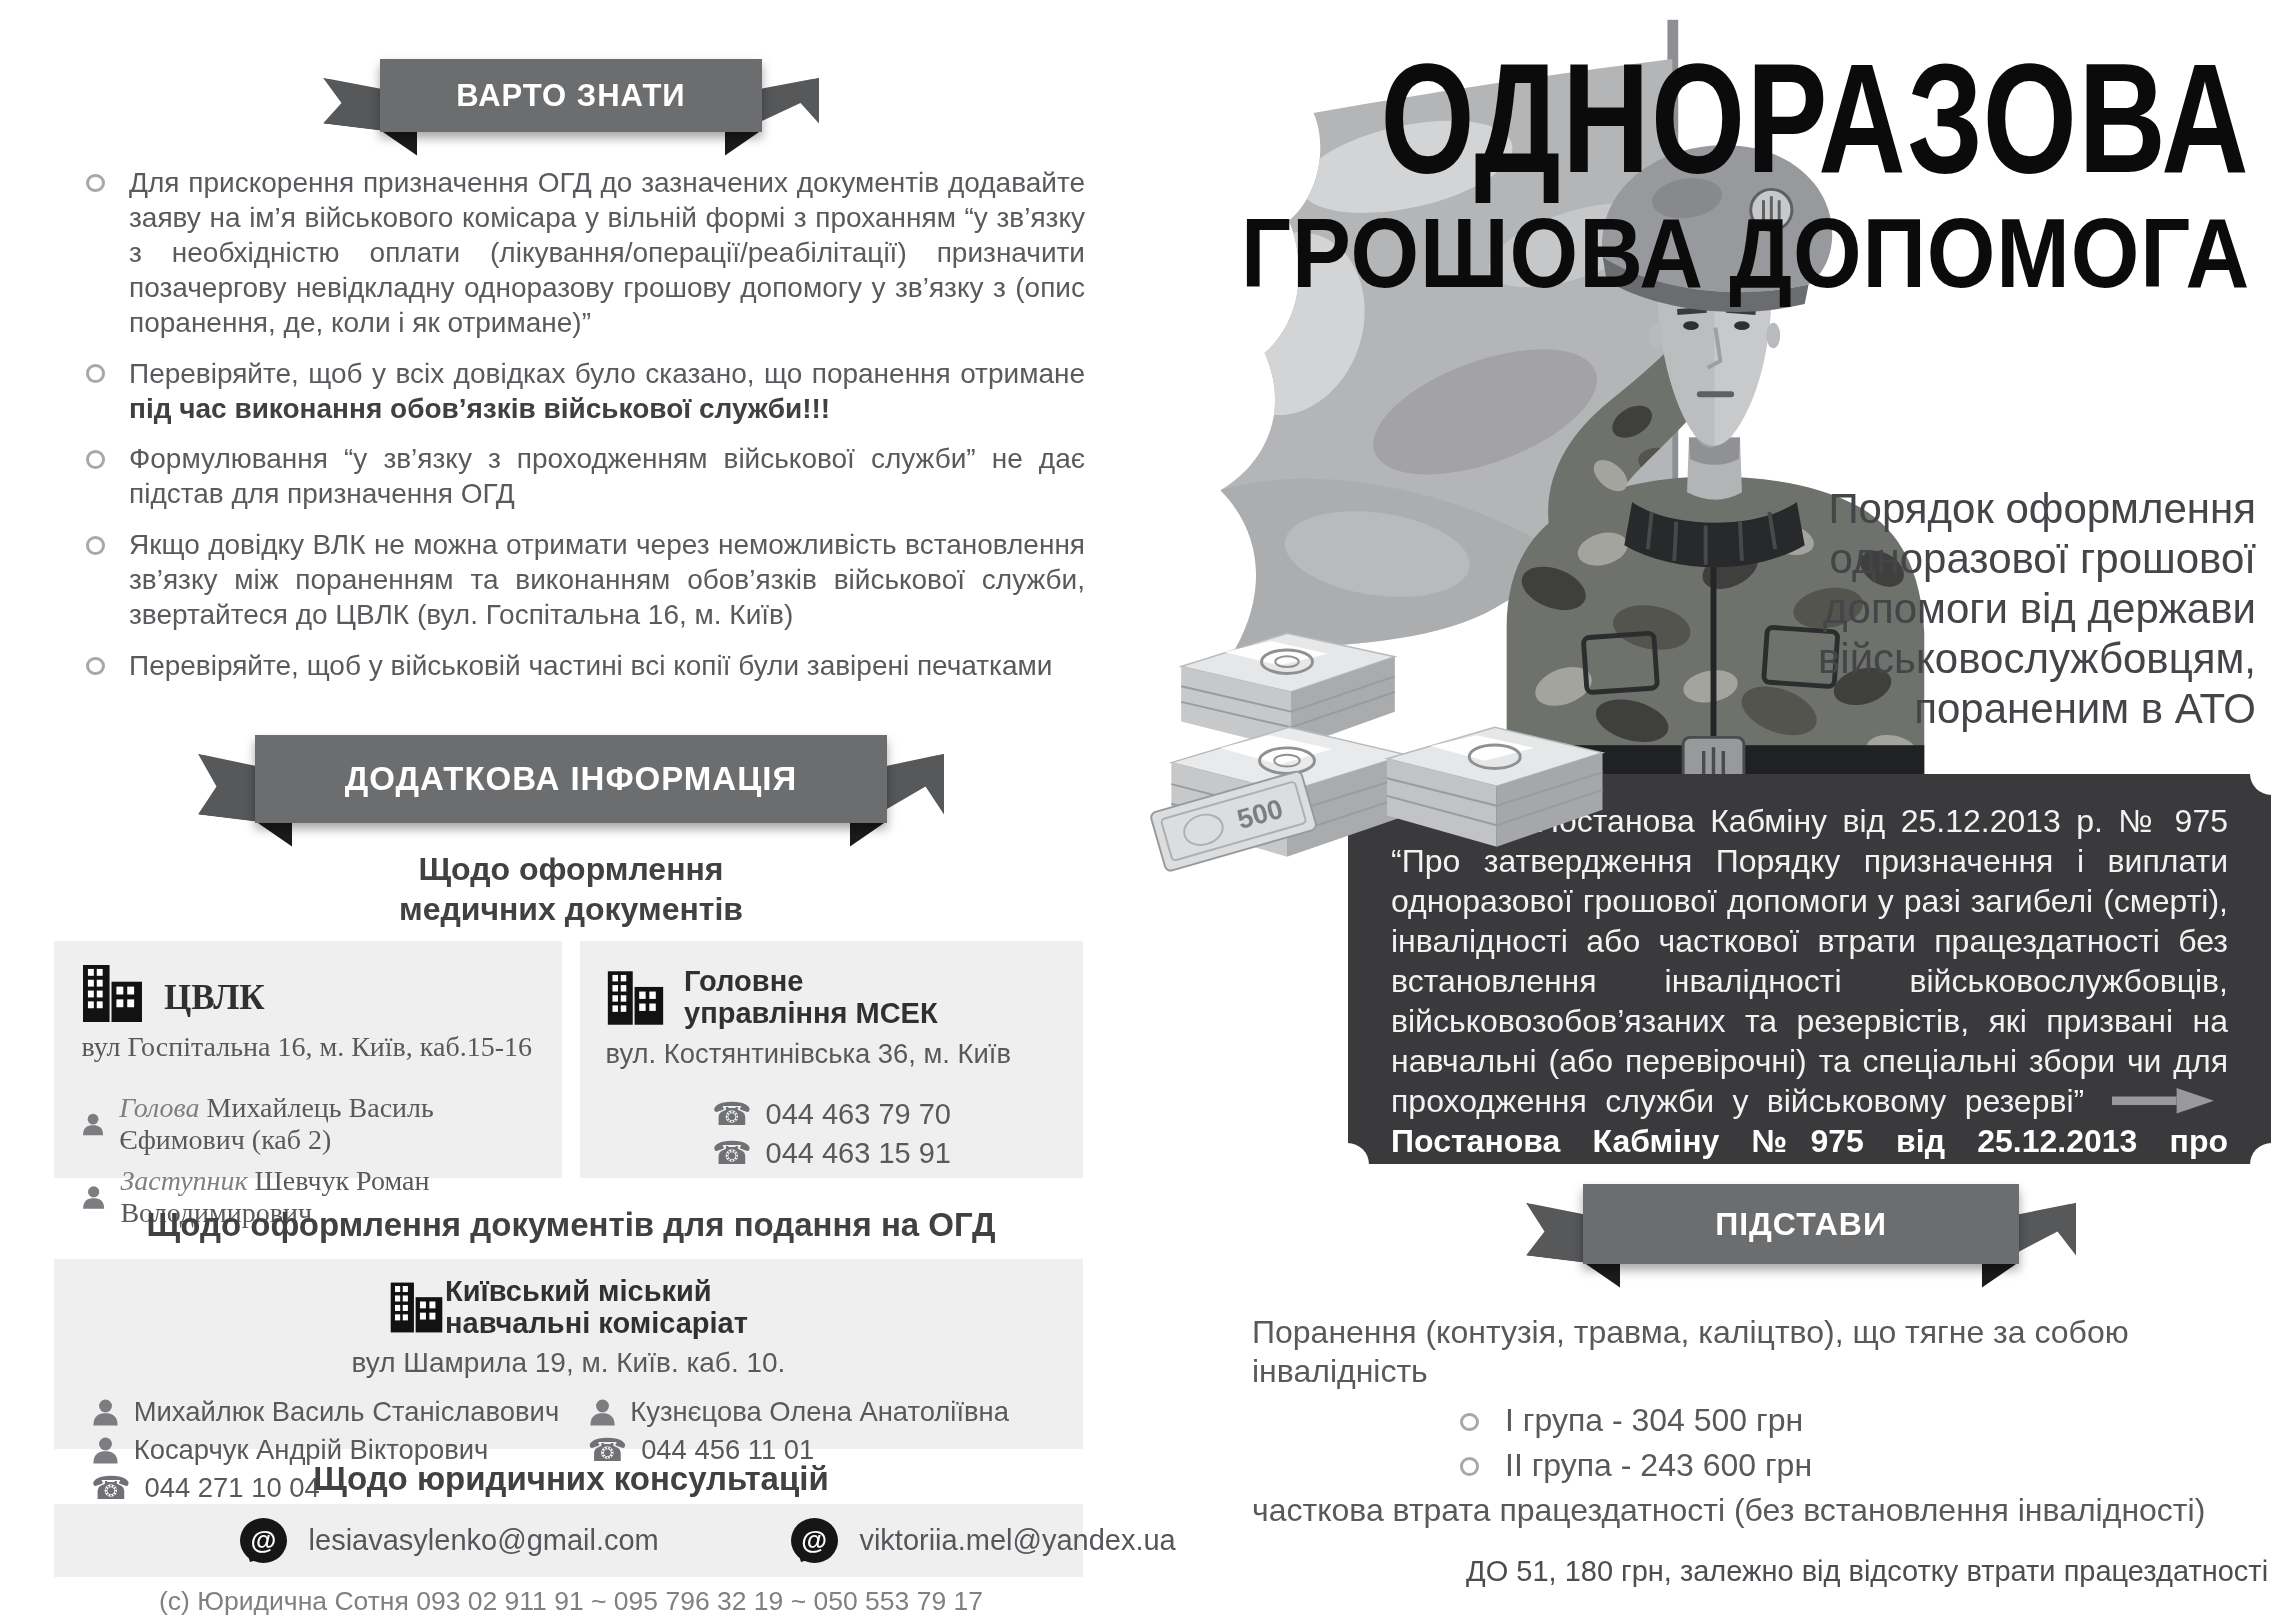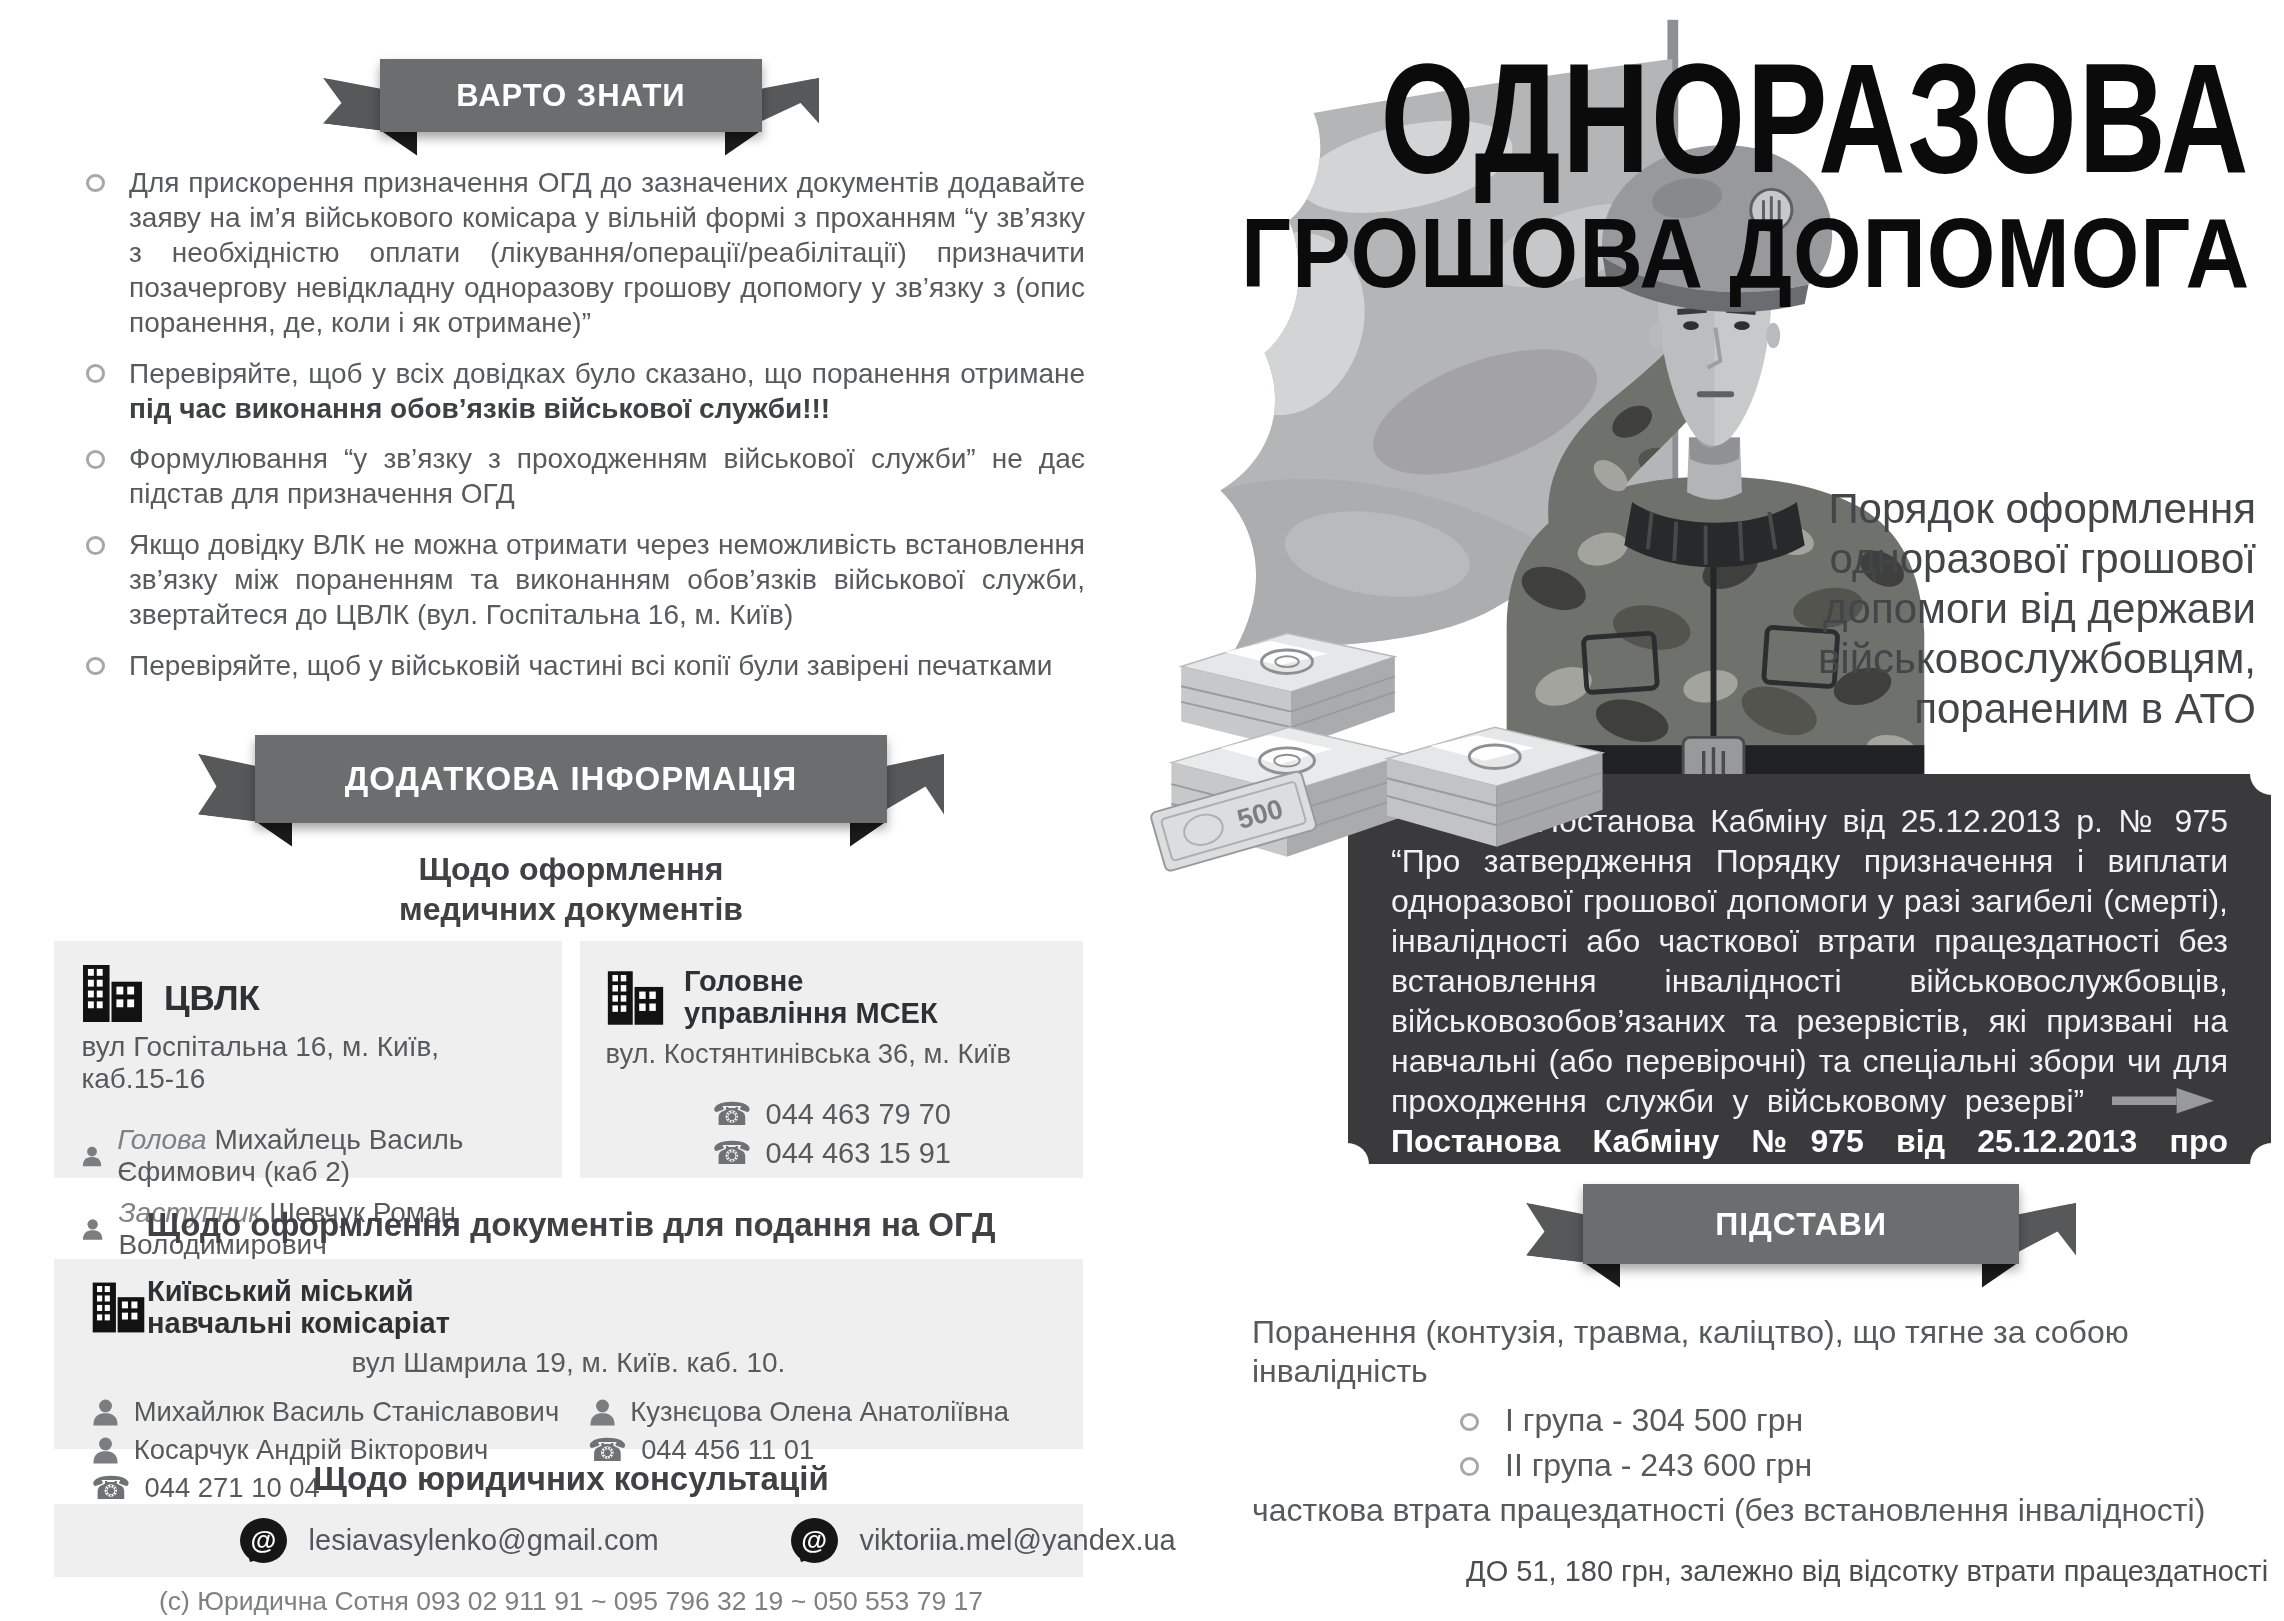--- a/index.html
+++ b/index.html
@@ -31,34 +31,34 @@
   .bullets li::before{content:"";position:absolute;left:-43px;top:8.8px;width:12.7px;height:12.7px;
     border:3.4px solid #a6a8ab;border-radius:50%;background:#fff;}
   .bullets b{color:#3f4042;}
 
   .c-head{position:absolute;width:100%;text-align:center;font-weight:bold;color:#414042;}
   .h-med{top:849px;font-size:32px;line-height:40px;}
   .h-ogd{top:1206px;font-size:33px;}
   .h-legal{top:1460px;font-size:33px;}
 
   .infobox{position:absolute;background:#efefef;box-sizing:border-box;}
-  .box-cvlk{left:54px;top:941px;width:508px;height:237px;padding:23.5px 27.4px;}
+  .box-cvlk{left:54px;top:941px;width:508px;height:237px;padding:23.5px 27.4px;font-family:Liberation Serif, serif;}
   .box-msek{left:580px;top:941px;width:503px;height:237px;padding:23.5px 25.5px;}
   .org-head{display:flex;align-items:flex-end;gap:19.6px;}
   .org-title{font-size:35px;font-weight:bold;color:#2f3032;padding-bottom:3.9px;}
   .org-title2{font-size:29px;line-height:32px;font-weight:bold;color:#2f3032;padding-bottom:2px;}
   .org-addr{font-size:28px;color:#58595b;margin-top:9.8px;}
   .contact-row{display:flex;align-items:center;gap:13.7px;margin-top:8.8px;font-size:28px;color:#58595b;}
   .contact-row em{color:#7e8083;font-style:italic;}
   .phone-ico{font-family:"DejaVu Sans",sans-serif;font-size:32px;color:#6f7174;line-height:29px;}
   .msek-phones{margin-top:25.5px;display:flex;flex-direction:column;align-items:center;gap:3.9px;}
   .msek-phones .contact-row{margin-top:2px;font-size:29px;}
 
   .box-comm{left:54px;top:1259px;width:1029px;height:190px;padding:15.7px 37px;}
-  .comm-head{display:flex;align-items:center;gap:1px;}
+  .comm-head{display:flex;justify-content:center;align-items:center;gap:1px;}
   .comm-addr{text-align:center;font-size:28px;color:#58595b;margin-top:5.9px;}
   .comm-cols{display:flex;margin-top:11.8px;}
   .comm-col-l{width:52%;}
   .comm-col-r{width:48%;}
   .comm-cols .contact-row{margin-top:5.9px;font-size:27.4px;}
 
   .email-bar{position:absolute;left:54px;top:1504px;width:1029px;height:73px;background:#efefef;
     display:flex;align-items:center;}
   .email-item{display:flex;align-items:center;gap:21.6px;font-size:29px;color:#55565a;}
   .email-item.first{margin-left:186px;}

